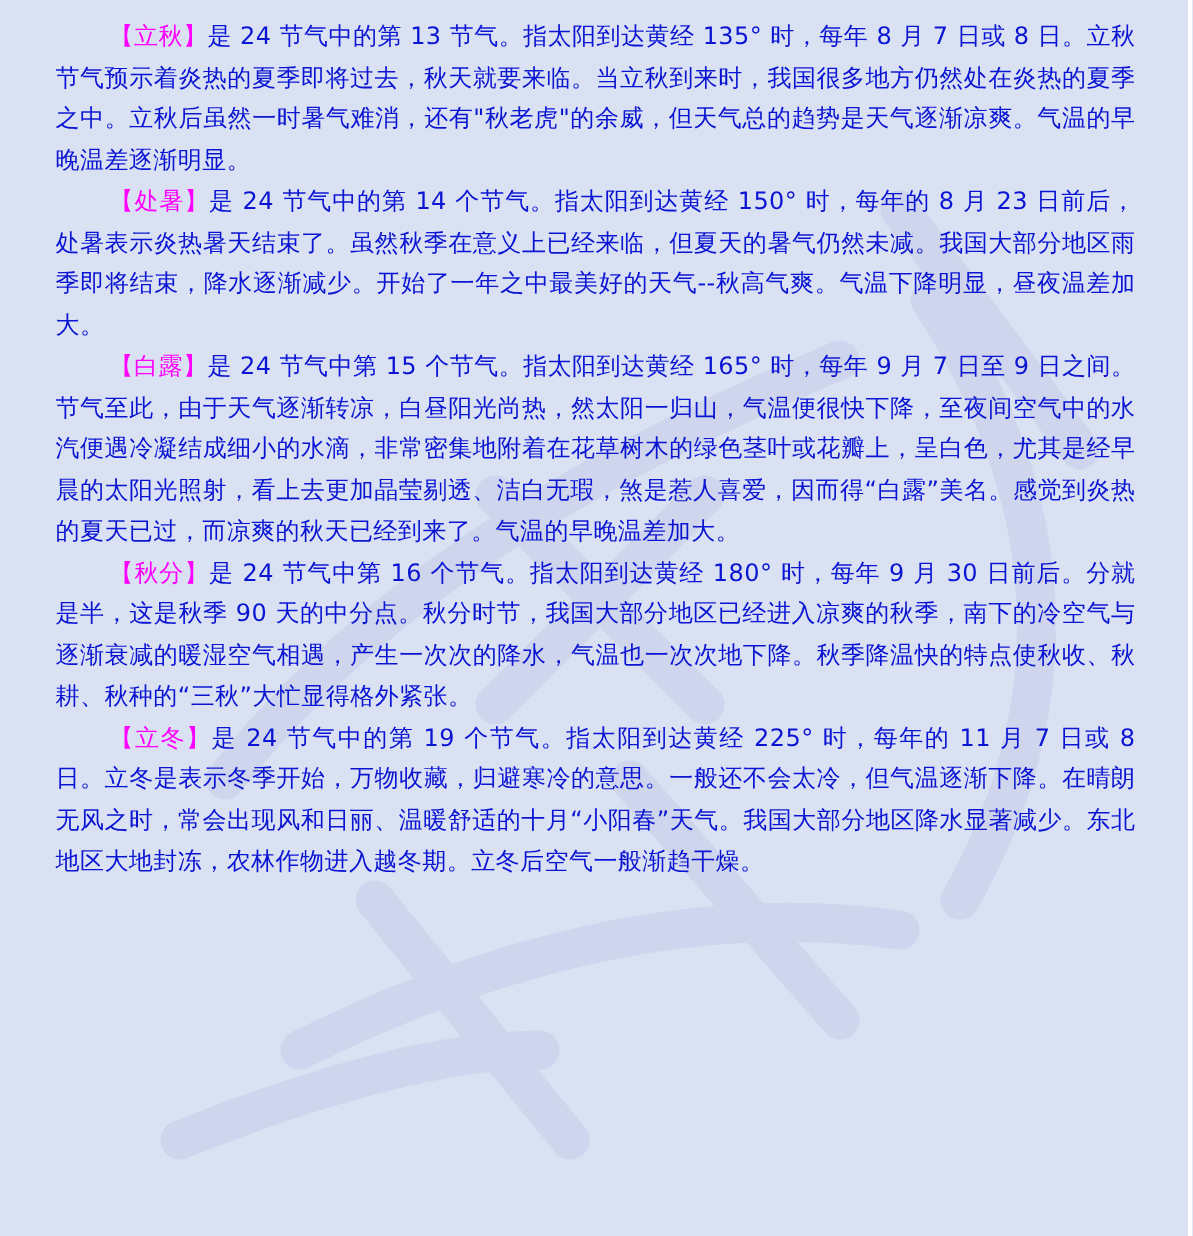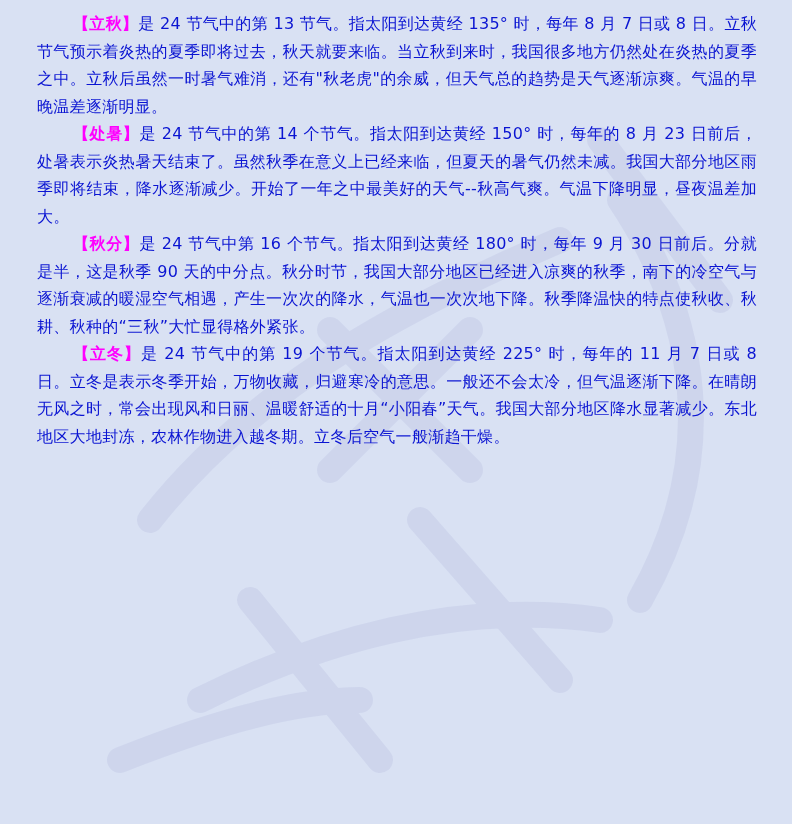--- a/index.html
+++ b/index.html
@@ -21,21 +21,21 @@
     position: absolute; left: 37px; top: 10px; width: 720px;
   }
   .para {
     margin: 0; padding: 0;
     font-size: 16px; line-height: 27.5px;
     color: #0a14d2;
     text-indent: 36px;
     text-align: justify;
     letter-spacing: 0.3px;
   }
-  .term { color: #ff00ff; font-weight: bold; }
+  .term { color: #ff00ff; font-weight: normal; }
 </style>
 </head>
 <body>
 
 <svg class="watermark" viewBox="0 0 792 824" xmlns="http://www.w3.org/2000/svg">
   <g fill="none" stroke="#c6cde8" stroke-width="26" stroke-linecap="round">
     <path d="M150 520 C 260 380, 420 300, 560 240"></path>
     <path d="M620 200 C 700 320, 720 460, 640 600"></path>
     <path d="M200 700 C 320 640, 460 600, 600 620"></path>
     <path d="M330 330 L 470 470"></path>
@@ -43,17 +43,18 @@
     <path d="M420 520 L 560 680"></path>
     <path d="M250 600 L 380 760"></path>
     <path d="M600 140 L 720 300"></path>
     <path d="M120 760 C 220 720, 300 700, 360 700"></path>
   </g>
 </svg>
 
 <div class="content">
   <p class="para"><span class="term">【立秋】</span><span>是 24 节气中的第 13 节气。指太阳到达黄经 135° 时，每年 8 月 7 日或 8 日。立秋节气预示着炎热的夏季即将过去，秋天就要来临。当立秋到来时，我国很多地方仍然处在炎热的夏季之中。立秋后虽然一时暑气难消，还有"秋老虎"的余威，但天气总的趋势是天气逐渐凉爽。气温的早晚温差逐渐明显。</span></p>
   <p class="para"><span class="term">【处暑】</span><span>是 24 节气中的第 14 个节气。指太阳到达黄经 150° 时，每年的 8 月 23 日前后，处暑表示炎热暑天结束了。虽然秋季在意义上已经来临，但夏天的暑气仍然未减。我国大部分地区雨季即将结束，降水逐渐减少。开始了一年之中最美好的天气--秋高气爽。气温下降明显，昼夜温差加大。</span></p>
+  <p class="para"><span class="term">【白露】</span><span>是 24 节气中第 15 个节气。指太阳到达黄经 165° 时，每年 9 月 7 日至 9 日之间。节气至此，由于天气逐渐转凉，白昼阳光尚热，然太阳一归山，气温便很快下降，至夜间空气中的水汽便遇冷凝结成细小的水滴，非常密集地附着在花草树木的绿色茎叶或花瓣上，呈白色，尤其是经早晨的太阳光照射，看上去更加晶莹剔透、洁白无瑕，煞是惹人喜爱，因而得“白露”美名。感觉到炎热的夏天已过，而凉爽的秋天已经到来了。气温的早晚温差加大。</span></p>
   <p class="para"><span class="term">【秋分】</span><span>是 24 节气中第 16 个节气。指太阳到达黄经 180° 时，每年 9 月 30 日前后。分就是半，这是秋季 90 天的中分点。秋分时节，我国大部分地区已经进入凉爽的秋季，南下的冷空气与逐渐衰减的暖湿空气相遇，产生一次次的降水，气温也一次次地下降。秋季降温快的特点使秋收、秋耕、秋种的“三秋”大忙显得格外紧张。</span></p>
   <p class="para"><span class="term">【立冬】</span><span>是 24 节气中的第 19 个节气。指太阳到达黄经 225° 时，每年的 11 月 7 日或 8 日。立冬是表示冬季开始，万物收藏，归避寒冷的意思。一般还不会太冷，但气温逐渐下降。在晴朗无风之时，常会出现风和日丽、温暖舒适的十月“小阳春”天气。我国大部分地区降水显著减少。东北地区大地封冻，农林作物进入越冬期。立冬后空气一般渐趋干燥。</span></p>
 </div>
 
 <div class="right-edge"></div>
 
 </body></html>

